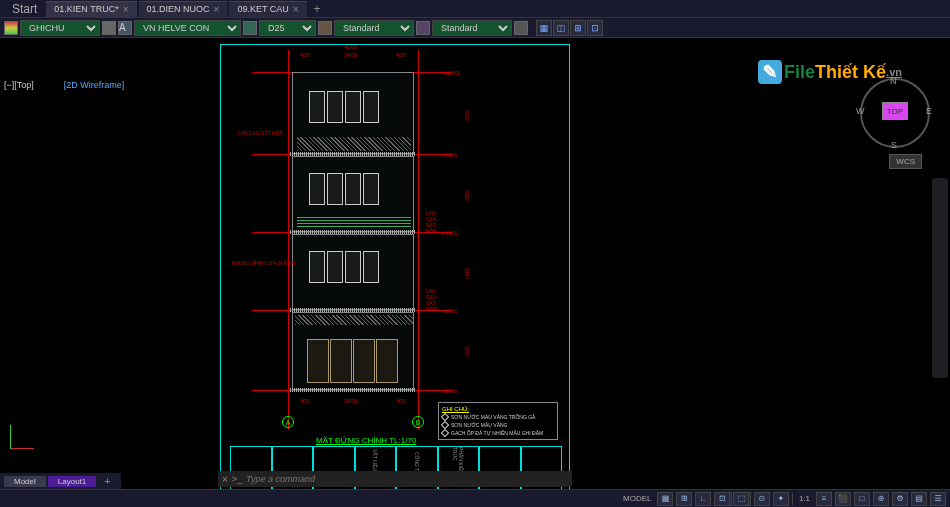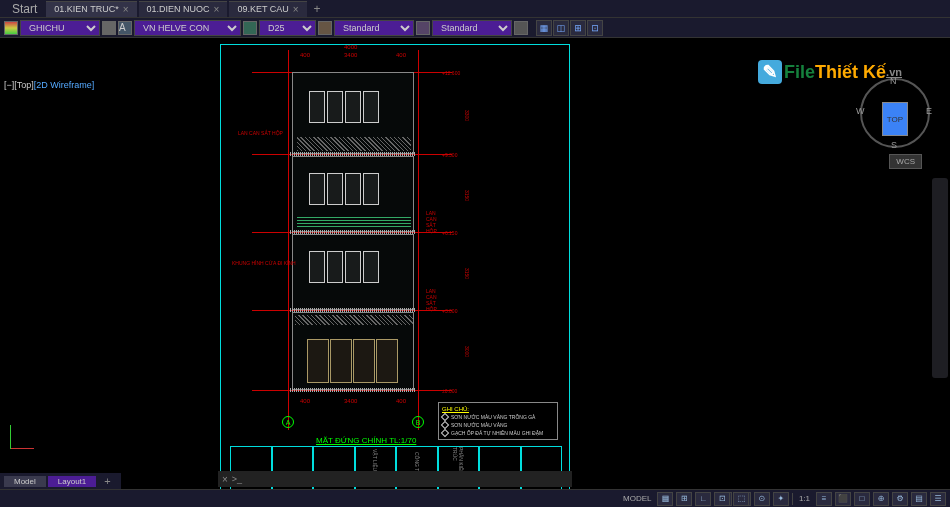--- a/index.html
+++ b/index.html
@@ -10,28 +10,28 @@
 .tab-start { color: #aaa; padding: 0 8px; font-size: 12px; }
 .tab { background: #2a2a3e; color: #ccc; padding: 2px 8px; margin: 8px 1px; font-size: 9px; display: flex; align-items: center; gap: 4px; border-top: 1px solid #444; }
 .tab.active { background: #333348; }
 .tab-close { color: #888; cursor: pointer; font-size: 10px; }
 .tab-add { color: #888; padding: 0 6px; font-size: 12px; cursor: pointer; }
 
 
 .prop-bar { background: #1a1a2e; height: 20px; display: flex; align-items: center; padding: 0 4px; gap: 2px; border-bottom: 1px solid #333; }
 .prop-item { display: flex; align-items: center; gap: 2px; }
 .prop-icon { width: 14px; height: 14px; background: #444; display: inline-block; border: 1px solid #666; }
-.prop-select { background: #4c1d95; color: #ccc; border: 1px solid #444; font-size: 9px; padding: 1px 14px 1px 4px; height: 16px; min-width: 80px; }
+.prop-select { background: #14532d; color: #ccc; border: 1px solid #444; font-size: 9px; padding: 1px 14px 1px 4px; height: 16px; min-width: 80px; }
 .prop-select.narrow { min-width: 50px; }
 .prop-btn-group { display: flex; gap: 1px; margin-left: 6px; }
 .prop-btn { width: 16px; height: 16px; background: #2a2a3e; border: 1px solid #444; display: flex; align-items: center; justify-content: center; color: #7af; font-size: 9px; }
 
 
 .view-label { position: absolute; top: 42px; left: 4px; font-size: 9px; color: #ccc; }
-.view-label .wf { color: #5af; }
+.view-label .wf { color: #5af; padding-left: 30px; }
 
 
 .canvas { position: absolute; top: 38px; left: 0; right: 0; bottom: 18px; background: #000; overflow: hidden; }
 
 
 .drawing { position: absolute; left: 220px; top: 6px; width: 350px; height: 452px; }
 .frame-border { position: absolute; border: 1px solid #0dd; }
 .frame-outer { left: 0; top: 0; width: 350px; height: 450px; }
 
 
@@ -59,21 +59,21 @@
 .title-blocks { position: absolute; left: 10px; bottom: 6px; width: 332px; height: 44px; display: flex; }
 .tb-cell { border: 1px solid #0dd; flex: 1; display: flex; align-items: center; justify-content: center; font-size: 5px; color: #888; writing-mode: vertical-rl; }
 
 
 .viewcube { position: absolute; top: 40px; right: 20px; width: 70px; height: 70px; }
 .compass { position: absolute; width: 70px; height: 70px; border: 2px solid #555; border-radius: 50%; }
 .compass-n { position: absolute; top: -2px; left: 30px; color: #999; font-size: 9px; }
 .compass-s { position: absolute; bottom: -2px; left: 31px; color: #999; font-size: 9px; }
 .compass-e { position: absolute; right: -2px; top: 28px; color: #999; font-size: 9px; }
 .compass-w { position: absolute; left: -4px; top: 28px; color: #999; font-size: 9px; }
-.cube-top { position: absolute; top: 24px; left: 22px; width: 26px; height: 34px; background: #3b82f6; color: #333; font-size: 8px; display: flex; align-items: center; justify-content: center; border: 1px solid #888; }
+.cube-top { position: absolute; top: 24px; left: 22px; width: 26px; height: 18px; background: #d946ef; color: #333; font-size: 8px; display: flex; align-items: center; justify-content: center; border: 1px solid #888; }
 .wcs { position: absolute; top: 116px; right: 28px; background: #333; color: #aaa; font-size: 8px; padding: 2px 6px; border: 1px solid #555; }
 
 
 .navbar { position: absolute; right: 2px; top: 140px; width: 16px; height: 200px; background: rgba(60,60,70,0.5); border-radius: 3px; }
 
 
 .logo { position: absolute; top: 22px; right: 48px; display: flex; align-items: center; font-size: 18px; font-weight: bold; }
 .logo-icon { width: 24px; height: 24px; background: #4ad; border-radius: 4px; margin-right: 2px; display: flex; align-items: center; justify-content: center; color: #fff; }
 .logo-file { color: #15803d; }
 .logo-thiet { color: #fa0; }
@@ -301,20 +301,21 @@
     <span class="logo-thiet">Thiết Kế</span>
     <span class="logo-vn">.vn</span>
   </div>
 
 </div>
 
 <div class="cmd-area">
   <div class="cmd-line">
     <span class="cmd-x">×</span>
     <span class="cmd-chev">&gt;_</span>
+    <input class="cmd-input" placeholder="Type a command" style="">
   </div>
 </div>
 
 <div class="bottom-tabs">
   <div class="btab active">Model</div>
   <div class="btab">Layout1</div>
   <div class="btab-add">+</div>
 </div>
 
 <div class="status-bar">

